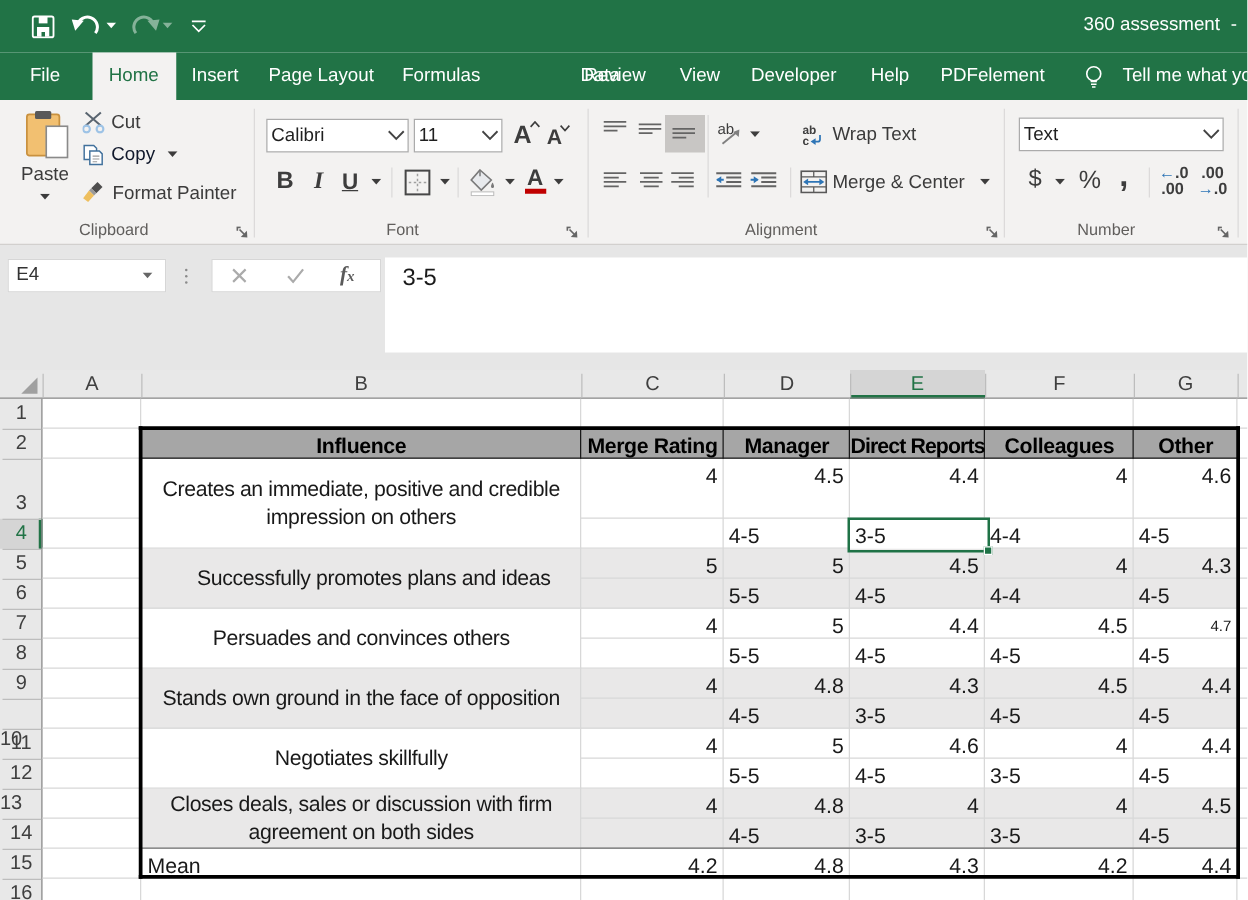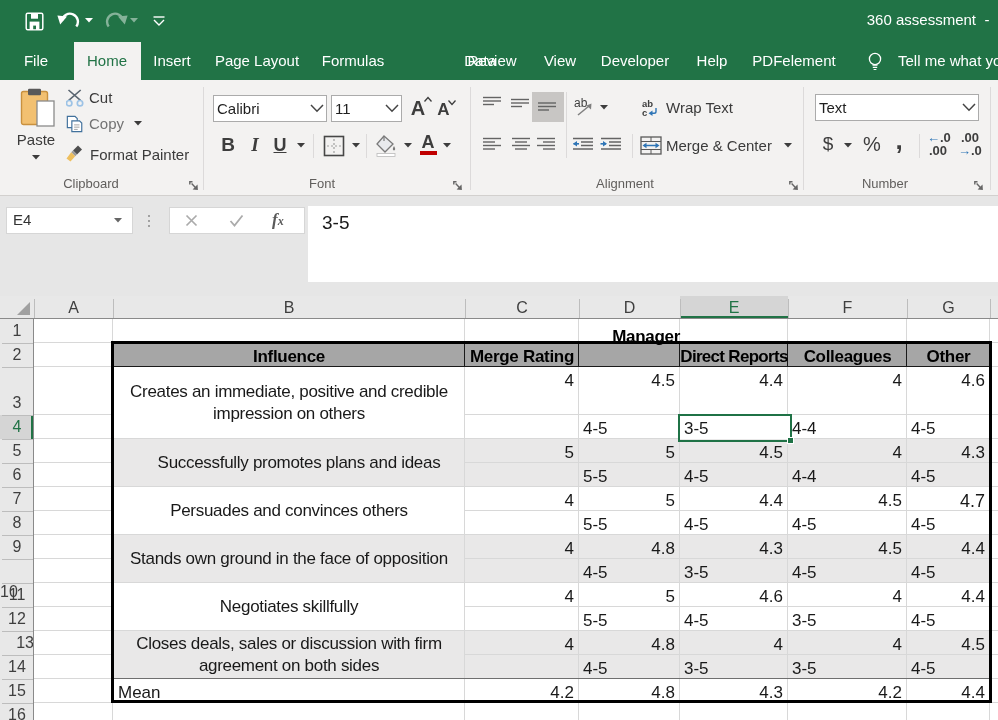--- a/index.html
+++ b/index.html
@@ -93,21 +93,21 @@
     <path d="M2.5 1 L14.5 11.4 M14.7 1 L2.7 11.4" stroke="#5a6570" stroke-width="1.6"></path>
     <circle cx="3.2" cy="14.2" r="2.7" fill="none" stroke="#9dc3e6" stroke-width="1.7"></circle>
     <circle cx="14" cy="14.2" r="2.7" fill="none" stroke="#9dc3e6" stroke-width="1.7"></circle>
   </svg>
 <div style="position:absolute;left:89px;top:89px;width:60px;height:18px;line-height:18px;white-space:nowrap;color:#3b3b3b;font-size:15px;">Cut</div>
 <svg style="left:66px;top:115px" width="18" height="18" viewBox="0 0 20 20">
     <path d="M1.5 1.5 h8.5 l2.5 2.5 v10 h-11 z" fill="#fff" stroke="#41719c" stroke-width="1.3"></path>
     <path d="M6.5 6.5 h8.5 l2.5 2.5 v9.5 h-11 z" fill="#fff" stroke="#41719c" stroke-width="1.3"></path>
     <path d="M9 11 h6 M9 13.5 h6 M9 16 h4" stroke="#9a9a9a" stroke-width="1"></path>
   </svg>
-<div style="position:absolute;left:89px;top:114px;width:60px;height:19px;line-height:19px;white-space:nowrap;color:#737373;font-size:15px;">Copy</div>
+<div style="position:absolute;left:89px;top:114px;width:60px;height:19px;line-height:19px;white-space:nowrap;color:#0f172a;font-size:15px;">Copy</div>
 <svg style="left:134px;top:121px" width="9" height="6" viewBox="0 0 9 6">
     <polygon points="0,0 8,0 4,4.5" fill="#3b3b3b"></polygon>
   </svg>
 <svg style="left:66px;top:145px" width="20" height="19" viewBox="0 0 20 19">
     <polygon points="12,0.5 16,4.5 11,9.5 7,5.5" fill="#4e4e4e"></polygon>
     <polygon points="7,5.5 11,9.5 9.2,11.3 5.2,7.3" fill="#9a9a9a"></polygon>
     <polygon points="5.2,7.3 9.2,11.3 4.5,16.5 0.5,13.5" fill="#eebf5e"></polygon>
   </svg>
 <div style="position:absolute;left:90px;top:146px;width:130px;height:18px;line-height:18px;white-space:nowrap;color:#3b3b3b;font-size:15px;">Format Painter</div>
 <div style="position:absolute;left:213px;top:95px;width:114px;height:27px;background:#fff;border:1px solid #ababab;"></div>
@@ -285,21 +285,21 @@
 <div style="position:absolute;left:0px;top:391px;width:34px;height:24px;line-height:24px;white-space:nowrap;color:#3f3f3f;font-size:16px;text-align:center;">3</div>
 <div style="position:absolute;left:0px;top:415px;width:34px;height:24px;line-height:24px;white-space:nowrap;color:#217346;font-size:16px;text-align:center;">4</div>
 <div style="position:absolute;left:0px;top:439px;width:34px;height:24px;line-height:24px;white-space:nowrap;color:#3f3f3f;font-size:16px;text-align:center;">5</div>
 <div style="position:absolute;left:0px;top:463px;width:34px;height:24px;line-height:24px;white-space:nowrap;color:#3f3f3f;font-size:16px;text-align:center;">6</div>
 <div style="position:absolute;left:0px;top:487px;width:34px;height:24px;line-height:24px;white-space:nowrap;color:#3f3f3f;font-size:16px;text-align:center;">7</div>
 <div style="position:absolute;left:0px;top:511px;width:34px;height:24px;line-height:24px;white-space:nowrap;color:#3f3f3f;font-size:16px;text-align:center;">8</div>
 <div style="position:absolute;left:0px;top:535px;width:34px;height:24px;line-height:24px;white-space:nowrap;color:#3f3f3f;font-size:16px;text-align:center;">9</div>
 <div style="position:absolute;left:0px;top:580px;width:14px;height:24px;line-height:24px;white-space:nowrap;color:#3f3f3f;font-size:16px;text-align:center;">10</div>
 <div style="position:absolute;left:0px;top:583px;width:34px;height:24px;line-height:24px;white-space:nowrap;color:#3f3f3f;font-size:16px;text-align:center;">11</div>
 <div style="position:absolute;left:0px;top:607px;width:34px;height:24px;line-height:24px;white-space:nowrap;color:#3f3f3f;font-size:16px;text-align:center;">12</div>
-<div style="position:absolute;left:0px;top:631px;width:34px;height:24px;line-height:24px;white-space:nowrap;color:#3f3f3f;font-size:16px;text-align:right;">13</div>
+<div style="position:absolute;left:0px;top:631px;width:34px;height:24px;line-height:24px;white-space:nowrap;color:#3f3f3f;font-size:16px;text-align:left;">13</div>
 <div style="position:absolute;left:0px;top:655px;width:34px;height:24px;line-height:24px;white-space:nowrap;color:#3f3f3f;font-size:16px;text-align:center;">14</div>
 <div style="position:absolute;left:0px;top:679px;width:34px;height:24px;line-height:24px;white-space:nowrap;color:#3f3f3f;font-size:16px;text-align:center;">15</div>
 <div style="position:absolute;left:0px;top:703px;width:34px;height:24px;line-height:24px;white-space:nowrap;color:#3f3f3f;font-size:16px;text-align:center;">16</div>
 <div style="position:absolute;left:0px;top:318px;width:998px;height:1px;background:#8a8a8a;"></div>
 <div style="position:absolute;left:33px;top:319px;width:1px;height:401px;background:#8a8a8a;"></div>
 <div style="position:absolute;left:34px;top:299px;width:1px;height:19px;background:#bdbdbd;"></div>
 <div style="position:absolute;left:113px;top:299px;width:1px;height:19px;background:#bdbdbd;"></div>
 <div style="position:absolute;left:465px;top:299px;width:1px;height:19px;background:#bdbdbd;"></div>
 <div style="position:absolute;left:579px;top:299px;width:1px;height:19px;background:#bdbdbd;"></div>
 <div style="position:absolute;left:680px;top:299px;width:1px;height:19px;background:#bdbdbd;"></div>
@@ -377,21 +377,21 @@
 <div style="position:absolute;left:679px;top:343px;width:1px;height:24px;background:#1a1a1a;"></div>
 <div style="position:absolute;left:787px;top:343px;width:1px;height:24px;background:#1a1a1a;"></div>
 <div style="position:absolute;left:906px;top:343px;width:1px;height:24px;background:#1a1a1a;"></div>
 <div style="position:absolute;left:113px;top:366px;width:877px;height:1px;background:#1a1a1a;"></div>
 <div style="position:absolute;left:111px;top:341px;width:881px;height:3px;background:#000;"></div>
 <div style="position:absolute;left:111px;top:700px;width:881px;height:3px;background:#000;"></div>
 <div style="position:absolute;left:111px;top:341px;width:3px;height:362px;background:#000;"></div>
 <div style="position:absolute;left:989px;top:341px;width:3px;height:362px;background:#000;"></div>
 <div style="position:absolute;left:113px;top:345px;width:352px;height:24px;line-height:24px;white-space:nowrap;color:#000;font-size:17px;font-weight:bold;text-align:center;letter-spacing:-0.3px;">Influence</div>
 <div style="position:absolute;left:465px;top:345px;width:114px;height:24px;line-height:24px;white-space:nowrap;color:#000;font-size:17px;font-weight:bold;text-align:center;letter-spacing:-0.3px;">Merge Rating</div>
-<div style="position:absolute;left:579px;top:325px;width:101px;height:24px;line-height:24px;white-space:nowrap;color:#000;font-size:17px;font-weight:bold;text-align:right;letter-spacing:-0.3px;">Manager</div>
+<div style="position:absolute;left:579px;top:345px;width:101px;height:24px;line-height:24px;white-space:nowrap;color:#000;font-size:17px;font-weight:bold;text-align:center;letter-spacing:-0.3px;">Manager</div>
 <div style="position:absolute;left:680px;top:345px;width:108px;height:24px;line-height:24px;white-space:nowrap;color:#000;font-size:17px;font-weight:bold;text-align:center;letter-spacing:-0.7px;">Direct Reports</div>
 <div style="position:absolute;left:788px;top:345px;width:119px;height:24px;line-height:24px;white-space:nowrap;color:#000;font-size:17px;font-weight:bold;text-align:center;letter-spacing:-0.3px;">Colleagues</div>
 <div style="position:absolute;left:907px;top:345px;width:83px;height:24px;line-height:24px;white-space:nowrap;color:#000;font-size:17px;font-weight:bold;text-align:center;letter-spacing:-0.3px;">Other</div>
 <div style="position:absolute;left:114px;top:367px;width:350px;height:72px;display:table;">
     <div style="position:static;display:table-cell;vertical-align:middle;text-align:center;font-size:17px;color:#191919;line-height:22px;letter-spacing:-0.3px;">Creates an immediate, positive and credible impression on others</div>
   </div>
 <div style="position:absolute;left:114px;top:439px;width:350px;height:48px;display:table;padding-left:20px;">
     <div style="position:static;display:table-cell;vertical-align:middle;text-align:center;font-size:17px;color:#191919;line-height:22px;letter-spacing:-0.3px;">Successfully promotes plans and ideas</div>
   </div>
 <div style="position:absolute;left:114px;top:487px;width:350px;height:48px;display:table;">
@@ -414,21 +414,21 @@
 <div style="position:absolute;left:905px;top:369px;width:80px;height:24px;line-height:24px;white-space:nowrap;color:#191919;font-size:17px;text-align:right;">4.6</div>
 <div style="position:absolute;left:494px;top:441px;width:80px;height:24px;line-height:24px;white-space:nowrap;color:#191919;font-size:17px;text-align:right;">5</div>
 <div style="position:absolute;left:595px;top:441px;width:80px;height:24px;line-height:24px;white-space:nowrap;color:#191919;font-size:17px;text-align:right;">5</div>
 <div style="position:absolute;left:703px;top:441px;width:80px;height:24px;line-height:24px;white-space:nowrap;color:#191919;font-size:17px;text-align:right;">4.5</div>
 <div style="position:absolute;left:822px;top:441px;width:80px;height:24px;line-height:24px;white-space:nowrap;color:#191919;font-size:17px;text-align:right;">4</div>
 <div style="position:absolute;left:905px;top:441px;width:80px;height:24px;line-height:24px;white-space:nowrap;color:#191919;font-size:17px;text-align:right;">4.3</div>
 <div style="position:absolute;left:494px;top:489px;width:80px;height:24px;line-height:24px;white-space:nowrap;color:#191919;font-size:17px;text-align:right;">4</div>
 <div style="position:absolute;left:595px;top:489px;width:80px;height:24px;line-height:24px;white-space:nowrap;color:#191919;font-size:17px;text-align:right;">5</div>
 <div style="position:absolute;left:703px;top:489px;width:80px;height:24px;line-height:24px;white-space:nowrap;color:#191919;font-size:17px;text-align:right;">4.4</div>
 <div style="position:absolute;left:822px;top:489px;width:80px;height:24px;line-height:24px;white-space:nowrap;color:#191919;font-size:17px;text-align:right;">4.5</div>
-<div style="position:absolute;left:905px;top:489px;width:80px;height:24px;line-height:24px;white-space:nowrap;color:#191919;font-size:18px;text-align:right;">4.7</div>
+<div style="position:absolute;left:905px;top:489px;width:80px;height:24px;line-height:24px;white-space:nowrap;color:#191919;font-size:12px;text-align:right;">4.7</div>
 <div style="position:absolute;left:494px;top:537px;width:80px;height:24px;line-height:24px;white-space:nowrap;color:#191919;font-size:17px;text-align:right;">4</div>
 <div style="position:absolute;left:595px;top:537px;width:80px;height:24px;line-height:24px;white-space:nowrap;color:#191919;font-size:17px;text-align:right;">4.8</div>
 <div style="position:absolute;left:703px;top:537px;width:80px;height:24px;line-height:24px;white-space:nowrap;color:#191919;font-size:17px;text-align:right;">4.3</div>
 <div style="position:absolute;left:822px;top:537px;width:80px;height:24px;line-height:24px;white-space:nowrap;color:#191919;font-size:17px;text-align:right;">4.5</div>
 <div style="position:absolute;left:905px;top:537px;width:80px;height:24px;line-height:24px;white-space:nowrap;color:#191919;font-size:17px;text-align:right;">4.4</div>
 <div style="position:absolute;left:494px;top:585px;width:80px;height:24px;line-height:24px;white-space:nowrap;color:#191919;font-size:17px;text-align:right;">4</div>
 <div style="position:absolute;left:595px;top:585px;width:80px;height:24px;line-height:24px;white-space:nowrap;color:#191919;font-size:17px;text-align:right;">5</div>
 <div style="position:absolute;left:703px;top:585px;width:80px;height:24px;line-height:24px;white-space:nowrap;color:#191919;font-size:17px;text-align:right;">4.6</div>
 <div style="position:absolute;left:822px;top:585px;width:80px;height:24px;line-height:24px;white-space:nowrap;color:#191919;font-size:17px;text-align:right;">4</div>
 <div style="position:absolute;left:905px;top:585px;width:80px;height:24px;line-height:24px;white-space:nowrap;color:#191919;font-size:17px;text-align:right;">4.4</div>

